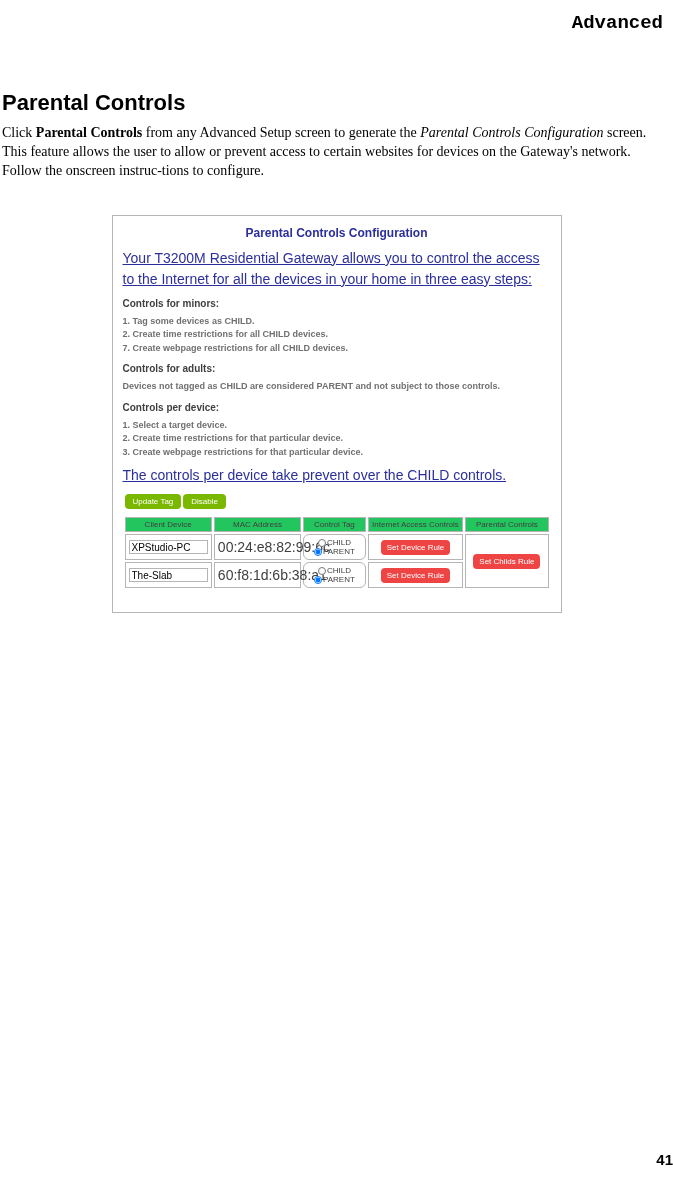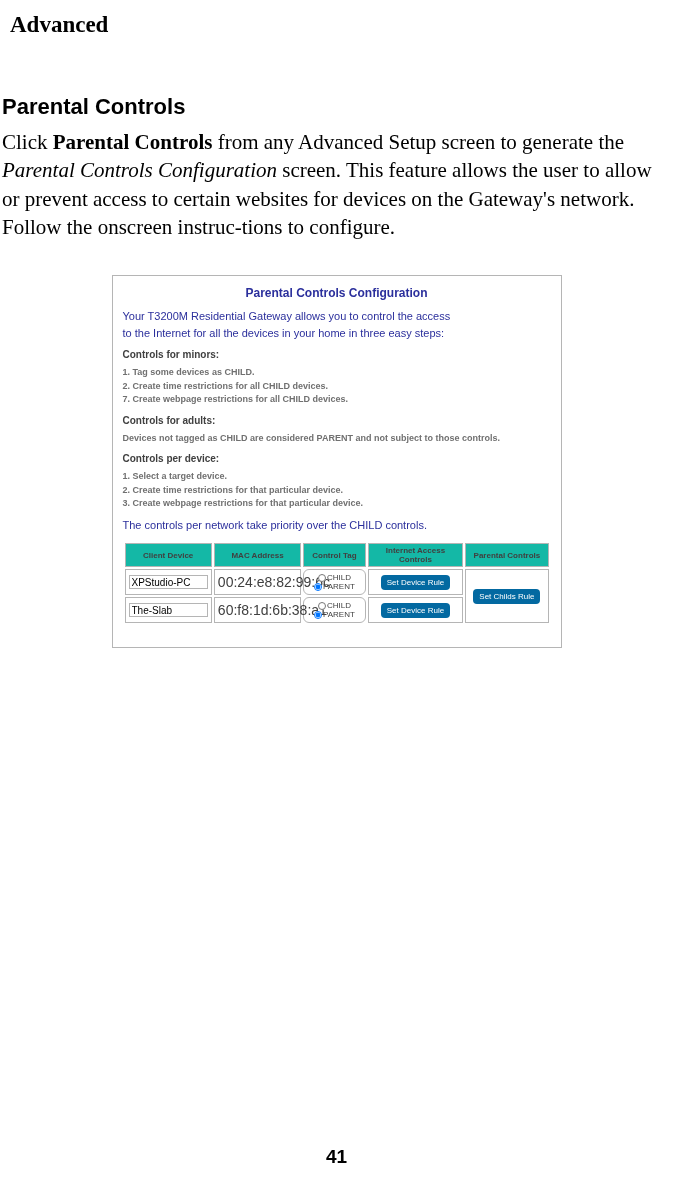--- a/index.html
+++ b/index.html
@@ -10,36 +10,36 @@
     background: #fff;
   }
   .page {
     width: 673px;
     height: 1192px;
     position: relative;
     box-sizing: border-box;
     padding: 10px 10px 0px 10px;
   }
   .page-header-title {
-    text-align: left;
-    font-weight: bold;
-    font-size: 23px;
-    font-family: Liberation Serif, serif;
+    text-align: right;
+    font-weight: bold;
+    font-size: 19px;
+    font-family: Liberation Mono, monospace;
     margin-top: 2px;
     margin-bottom: 56px;
   }
   .section-title {
     font-weight: bold;
     font-size: 22px;
     font-family: sans-serif;
     margin-bottom: 8px;
     margin-left: -8px;
   }
   .body-text {
-    font-size: 21px;
+    font-size: 14px;
     line-height: 1.35;
     margin: 0 -6px 34px -8px;
     text-align: left;
   }
   .body-text .bold { font-weight: bold; }
   .body-text .italic { font-style: italic; }
 
   .screenshot-box {
     width: 450px;
     margin: 0 auto;
@@ -53,23 +53,24 @@
   .config-title {
     text-align: center;
     color: #2b2f9c;
     font-weight: bold;
     font-size: 12px;
     font-family: Verdana, Arial, sans-serif;
     margin: 4px 0 8px 0;
   }
   .blue-text {
     color: #2b2f9c;
-    font-size: 11px;
+    font-size: 14px;
     line-height: 1.5;
     margin-bottom: 8px;
+    text-decoration: underline;
   }
   .sub-heading {
     font-weight: bold;
     color: #404040;
     font-size: 10px;
     margin: 8px 0 6px 0;
   }
   .grey-text {
     color: #707070;
     font-size: 9px;
@@ -97,24 +98,24 @@
 
   .device-table {
     width: 100%;
     border-collapse: separate;
     border-spacing: 2px 2px;
     table-layout: fixed;
     font-size: 8px;
     margin-top: 3px;
   }
   .device-table th {
-    background: #14b8a6;
+    background: #22c55e;
     border: 1px solid #b5b5b5;
     padding: 2px;
-    font-weight: bold;
+    font-weight: normal;
     color: #404040;
     text-align: center;
   }
   .device-table td {
     border: 1px solid #b5b5b5;
     padding: 3px;
     vertical-align: middle;
     text-align: center;
   }
   .device-input {
@@ -137,43 +138,43 @@
     padding-left: 2px;
     border-radius: 6px;
   }
   .radio-tiny {
     width: 8px;
     height: 8px;
     margin: 0 1px 0 0;
     vertical-align: middle;
   }
   .btn-orange {
-    background: #0369a1;
+    background: #ef4444;
     color: #fff;
     font-size: 8px;
     padding: 3px 6px;
     border-radius: 4px;
     display: inline-block;
     border: none;
     cursor: pointer;
     font-family: Verdana, Arial, sans-serif;
     white-space: nowrap;
   }
   .iac-cell {
     text-align: center;
   }
 
   .page-number {
     position: absolute;
     bottom: 24px;
     left: 0;
     width: 100%;
-    text-align: center;
-    font-weight: bold;
-    font-size: 19px;
+    text-align: right;
+    font-weight: bold;
+    font-size: 15px;
     font-family: sans-serif;
   }
 </style>
 </head>
 <body>
 
 <div class="page">
 
   <div class="page-header-title">Advanced</div>
 
@@ -202,22 +203,26 @@
     <div class="sub-heading">Controls for adults:</div>
     <div class="grey-text">Devices not tagged as CHILD are considered PARENT and not subject to those controls.</div>
 
     <div class="sub-heading">Controls per device:</div>
     <div class="grey-text">
       <span>1. Select a target device.</span><br>
       <span>2. Create time restrictions for that particular device.</span><br>
       <span>3. Create webpage restrictions for that particular device.</span>
     </div>
 
-    <div class="blue-text">The controls per network take priority over the CHILD controls.</div>
-
+    <div class="blue-text">The controls per device take prevent over the CHILD controls.</div>
+
+    <div class="btn-row">
+      <button class="btn-green">Update Tag</button>
+      <button class="btn-green">Disable</button>
+    </div>
 
     <table class="device-table">
       <colgroup>
         <col style="width:21%">
         <col style="width:21%">
         <col style="width:15%">
         <col style="width:23%">
         <col style="width:20%">
       </colgroup>
       <thead>

